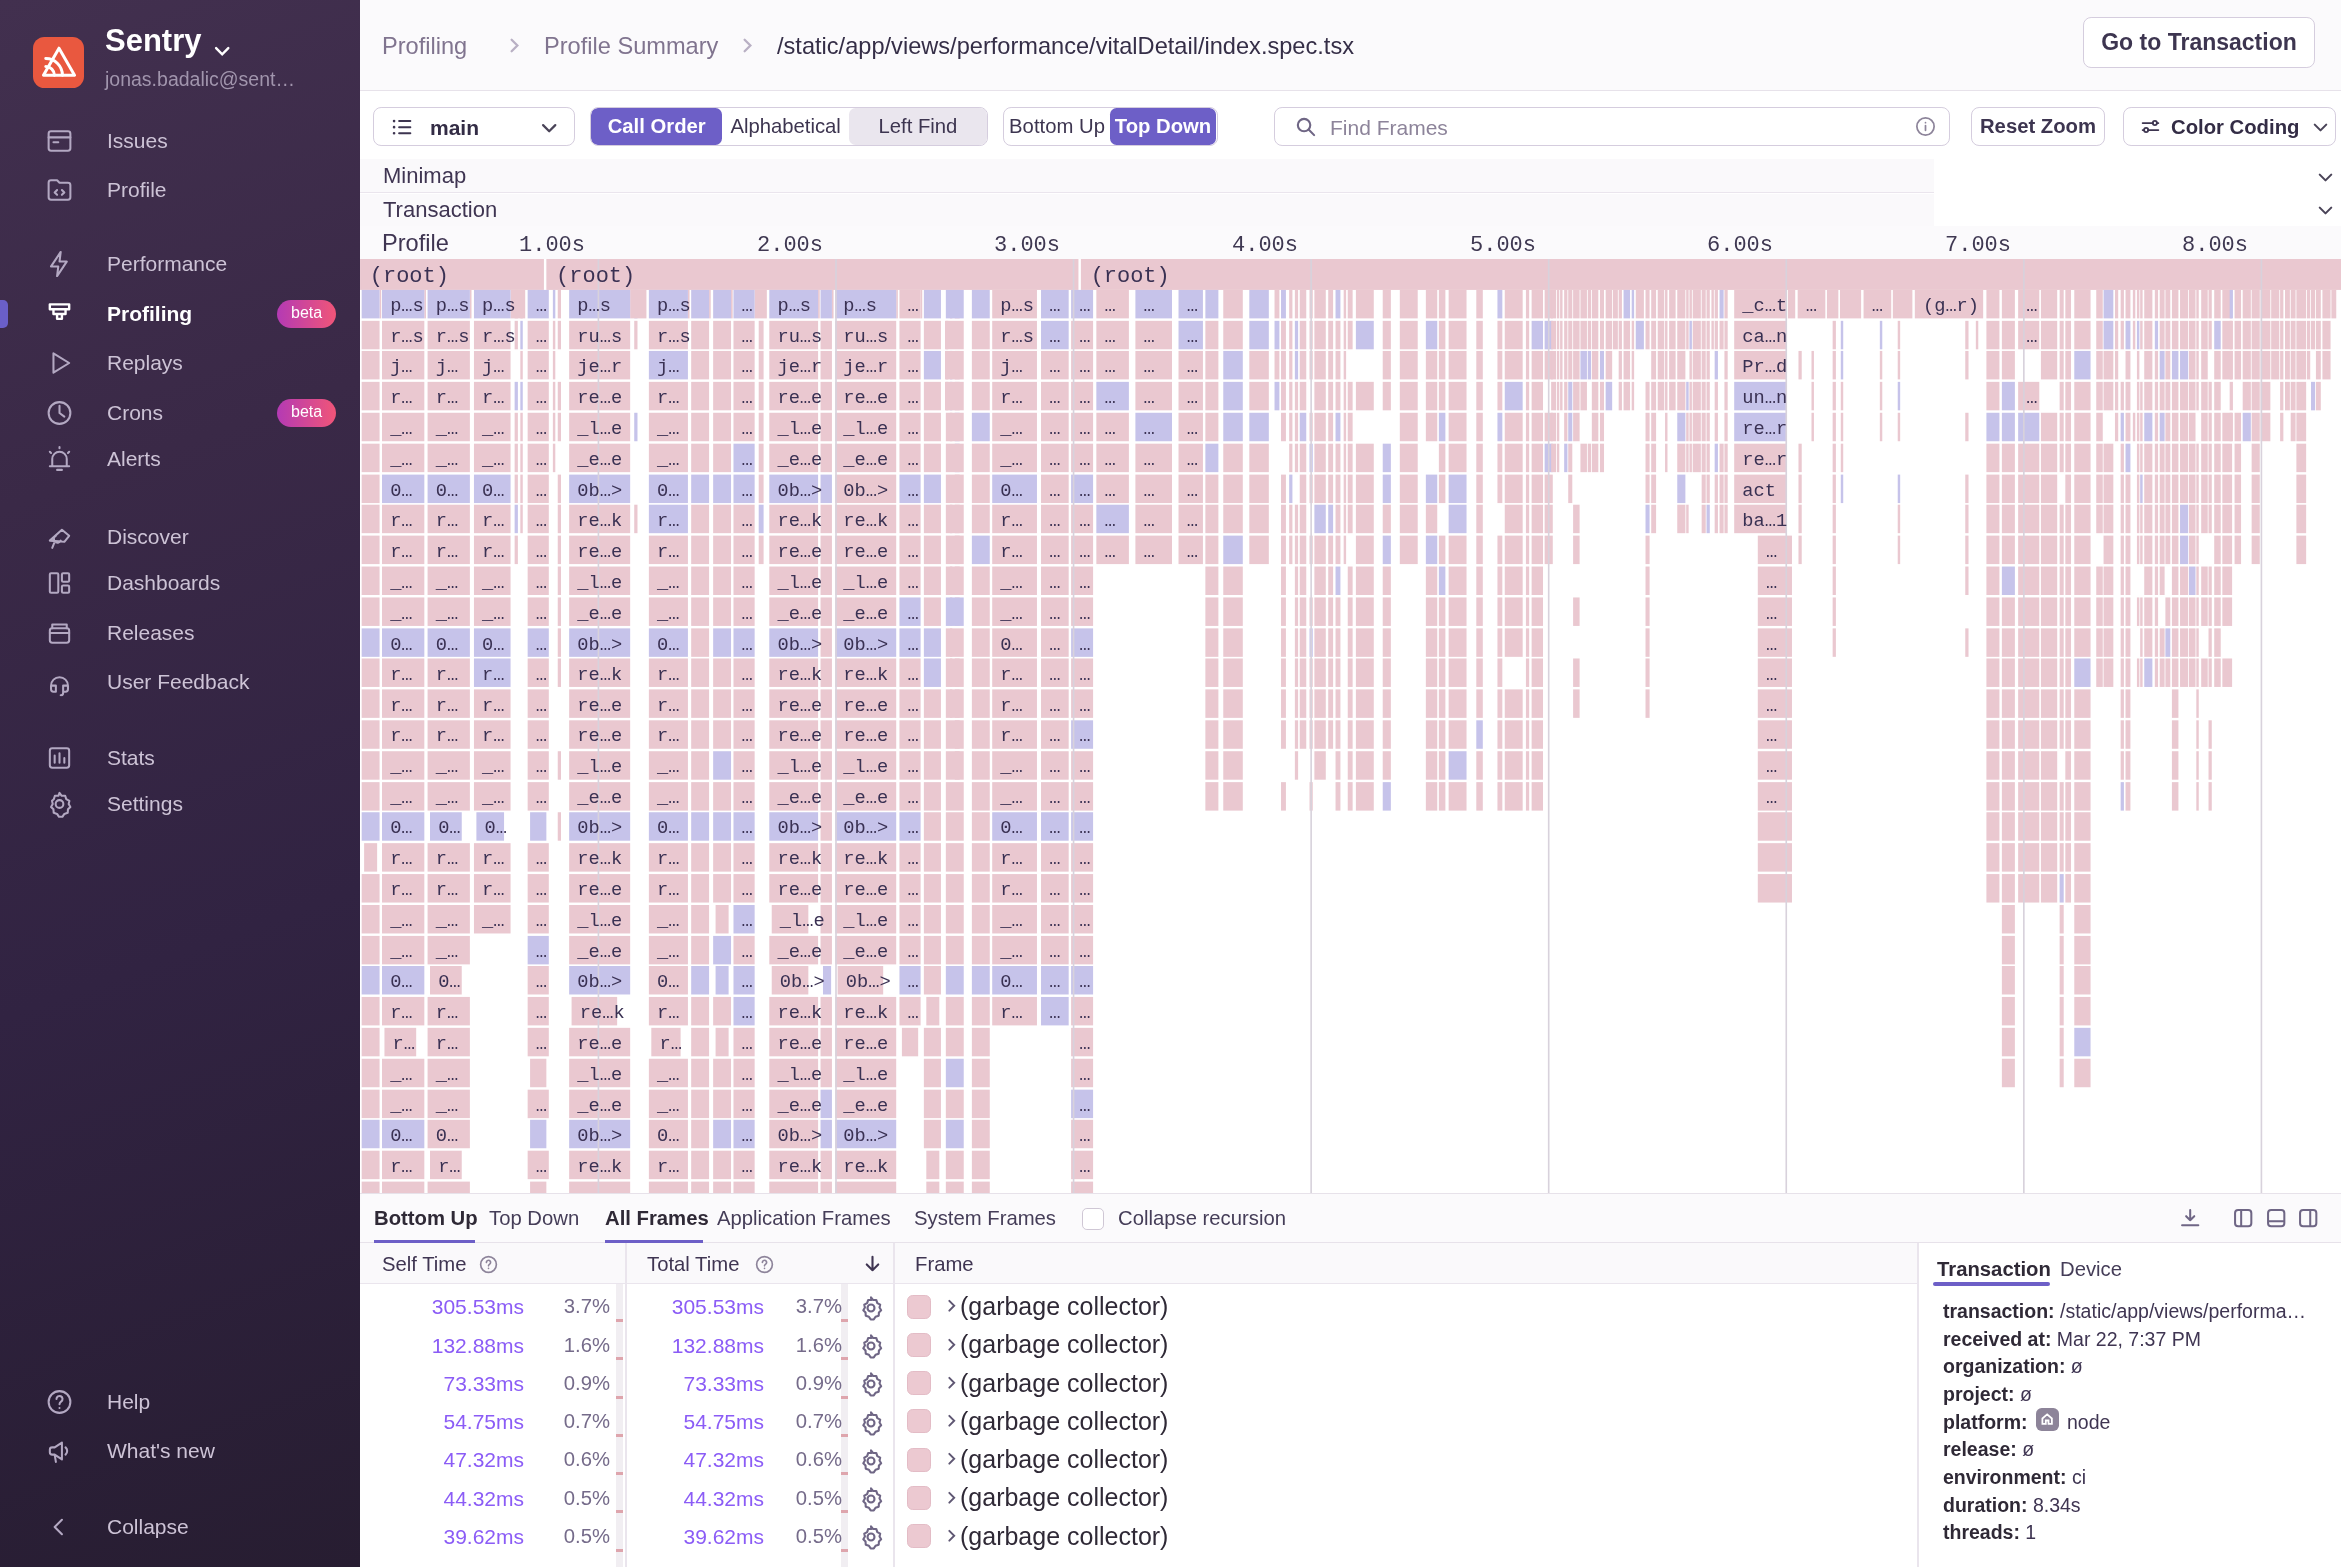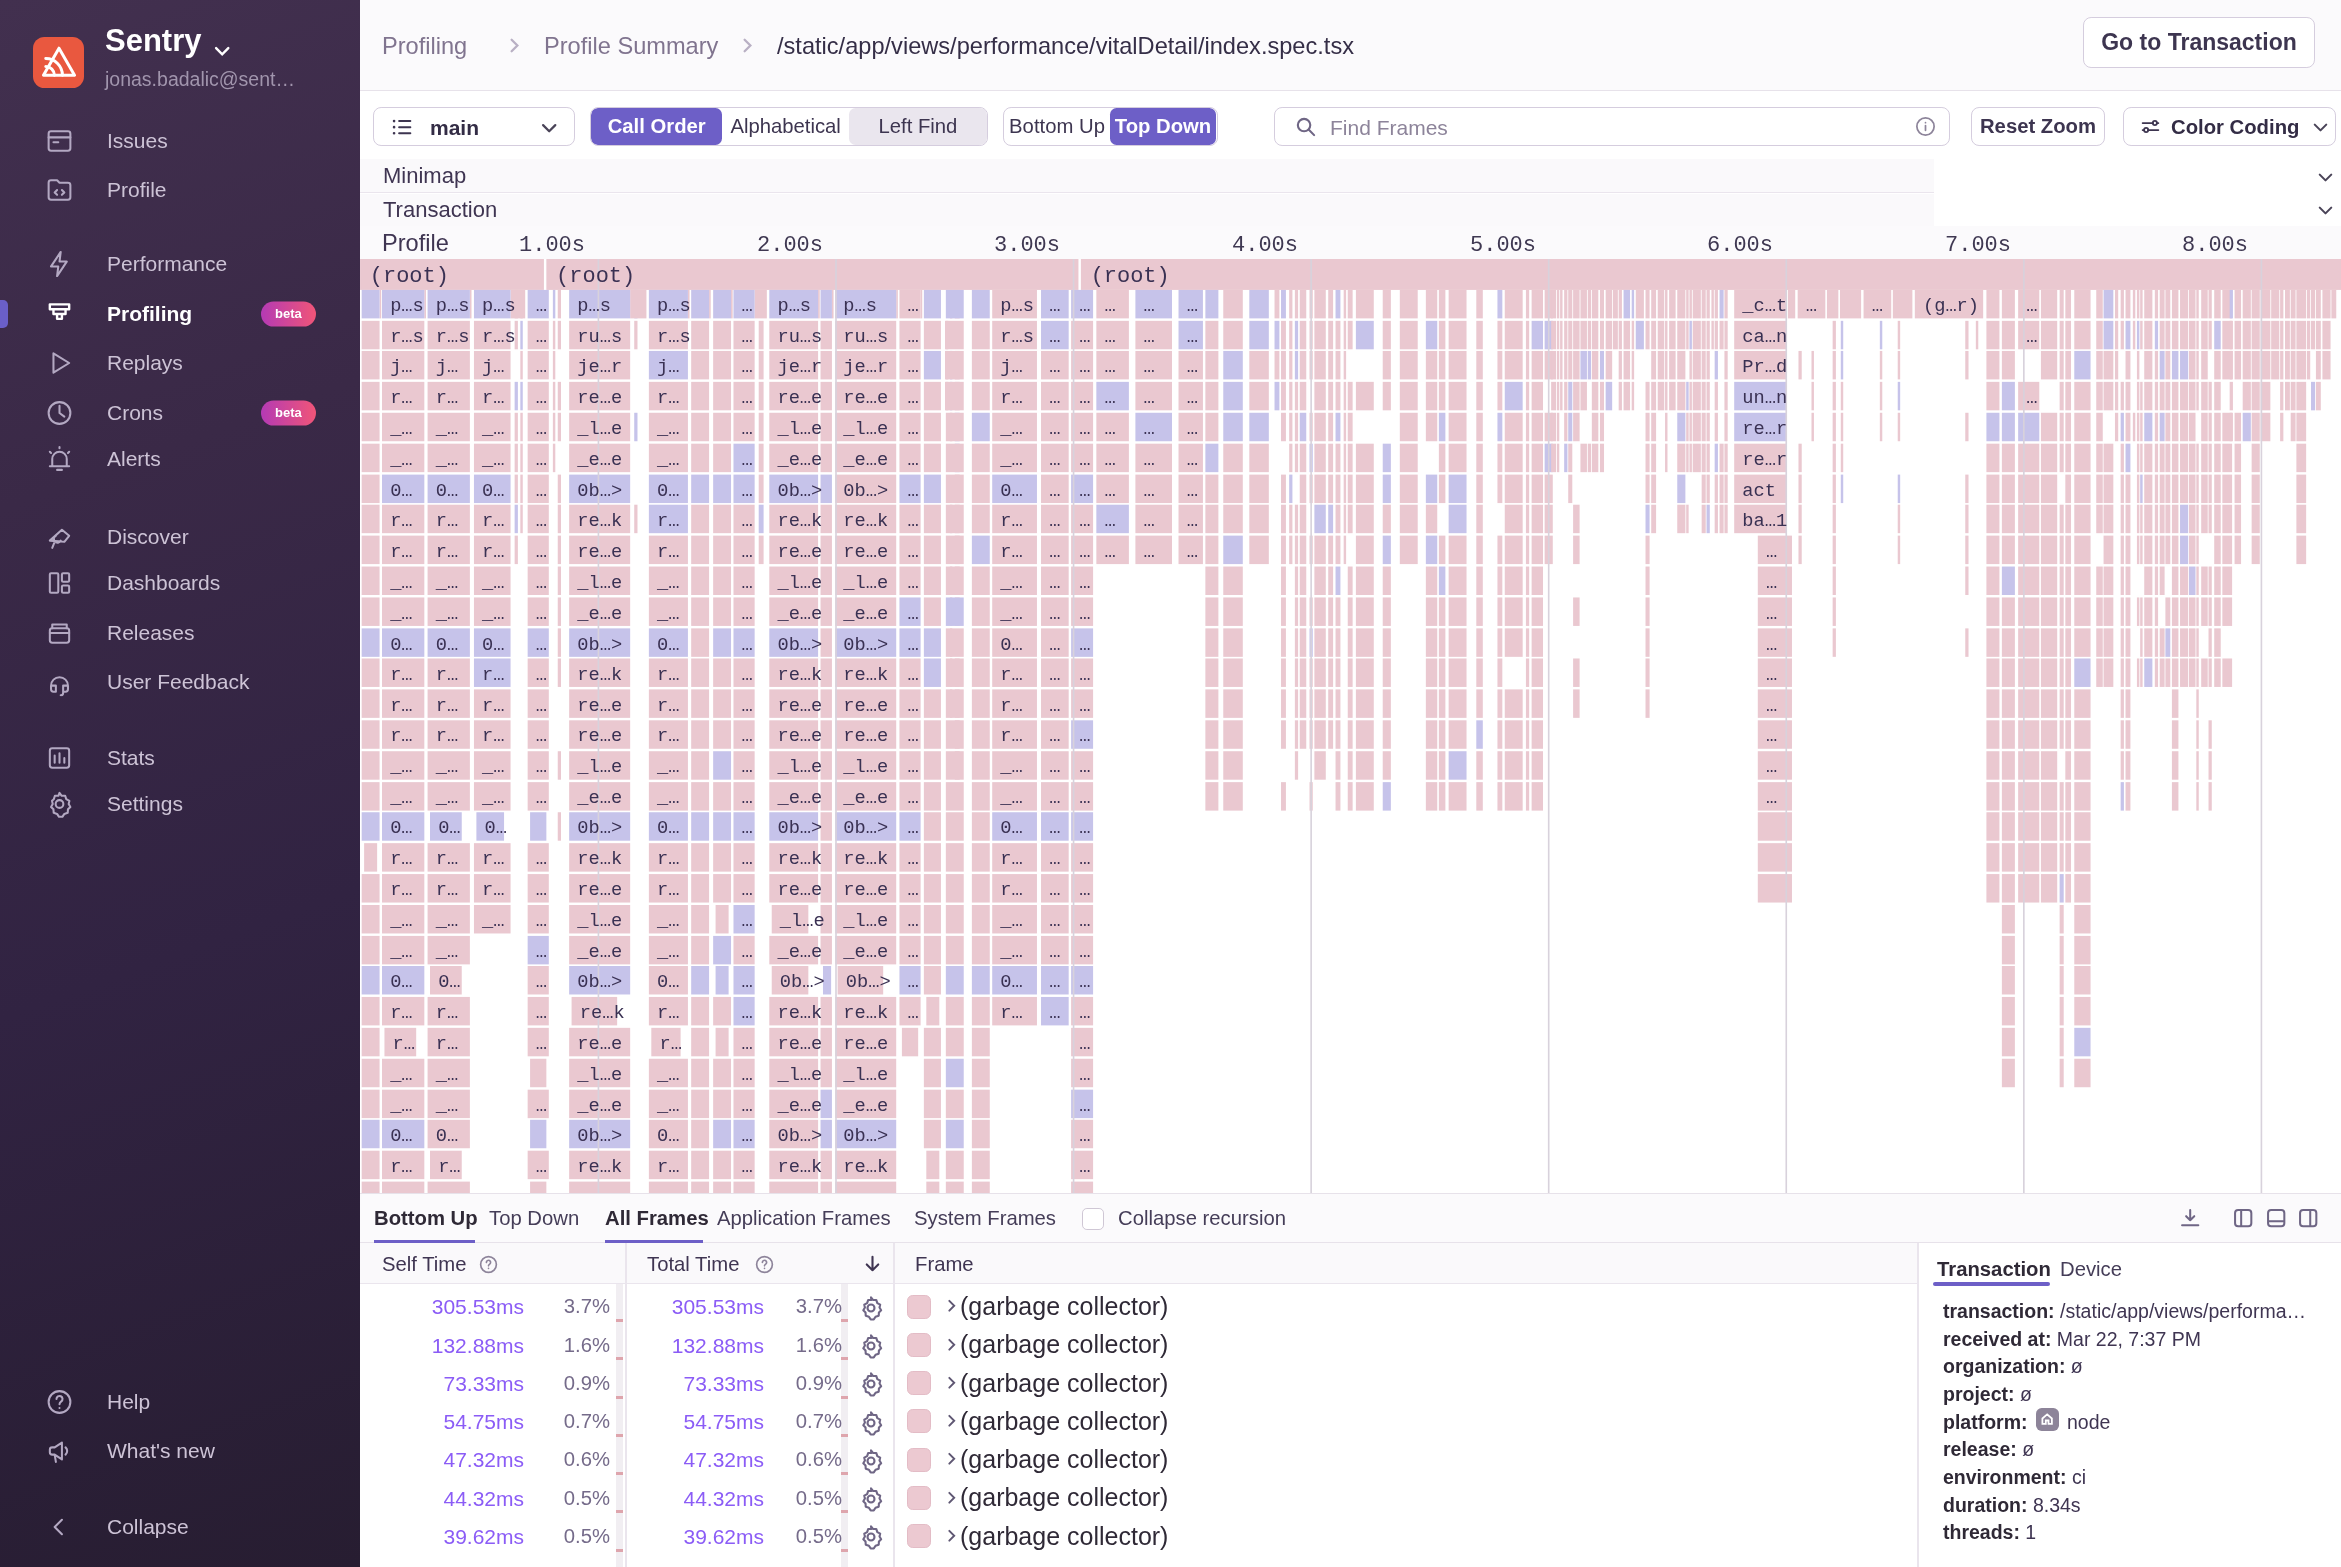--- a/index.html
+++ b/index.html
@@ -5,21 +5,21 @@
 html,body{margin:0;padding:0}
 body{font-family:"Liberation Sans",sans-serif;background:#fff}
 #app{position:relative;width:2342px;height:1567px;background:#fff;overflow:hidden}
 .abs{position:absolute}
 .mono{font-family:"Liberation Mono",monospace}
 
 #sb{position:absolute;left:0;top:0;width:360px;height:1567px;
  background:linear-gradient(160deg,#42304f 0%,#3a2947 30%,#312342 60%,#271d31 100%)}
 .nav{position:absolute;left:107px;transform:translateY(-50%);font-size:21px;color:#cdc3d6;white-space:nowrap}
 .nico{position:absolute;left:45px;width:29px;height:29px;transform:translateY(-50%)}
-.beta{position:absolute;left:261px;transform:translateY(-50%);font-size:13px;font-weight:bold;color:#fff;
+.beta{position:absolute;left:277px;transform:translateY(-50%);font-size:16px;font-weight:normal;color:#fff;
  background:linear-gradient(90deg,#b43ab4,#f05578);border-radius:18px;padding:4.1px 14px 5.7px}
 
 #crumbs{position:absolute;left:360px;top:0;width:1982px;height:91px;background:#fbfafc;border-bottom:1.6px solid #e7e2ea}
 #toolbar{position:absolute;left:360px;top:91px;width:1982px;height:68px;background:#fff}
 .btn{position:absolute;display:flex;align-items:center;justify-content:center;border:1.6px solid #d5cdde;border-radius:8.1px;
  background:#fff;font-weight:bold;font-size:20.3px;color:#3d3550;white-space:nowrap}
 .seg{display:flex;align-items:center;justify-content:center;font-size:20.3px;color:#3d3550;height:100%;white-space:nowrap}
 .hdr{position:absolute;left:360px;width:1574px;background:#faf9fb;border-bottom:1.6px solid #eae5ed;color:#3f3552;font-size:22px}
 .hdr span{position:absolute;left:23px;top:50%;transform:translateY(-50%)}
 

